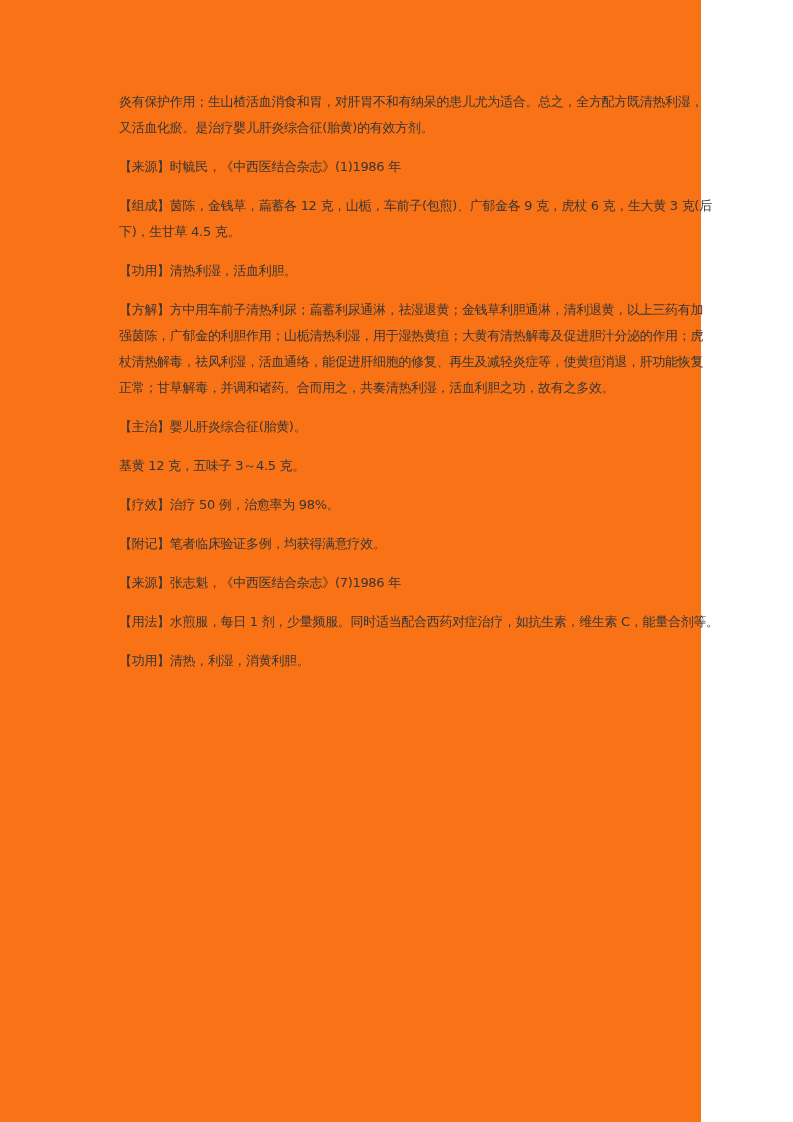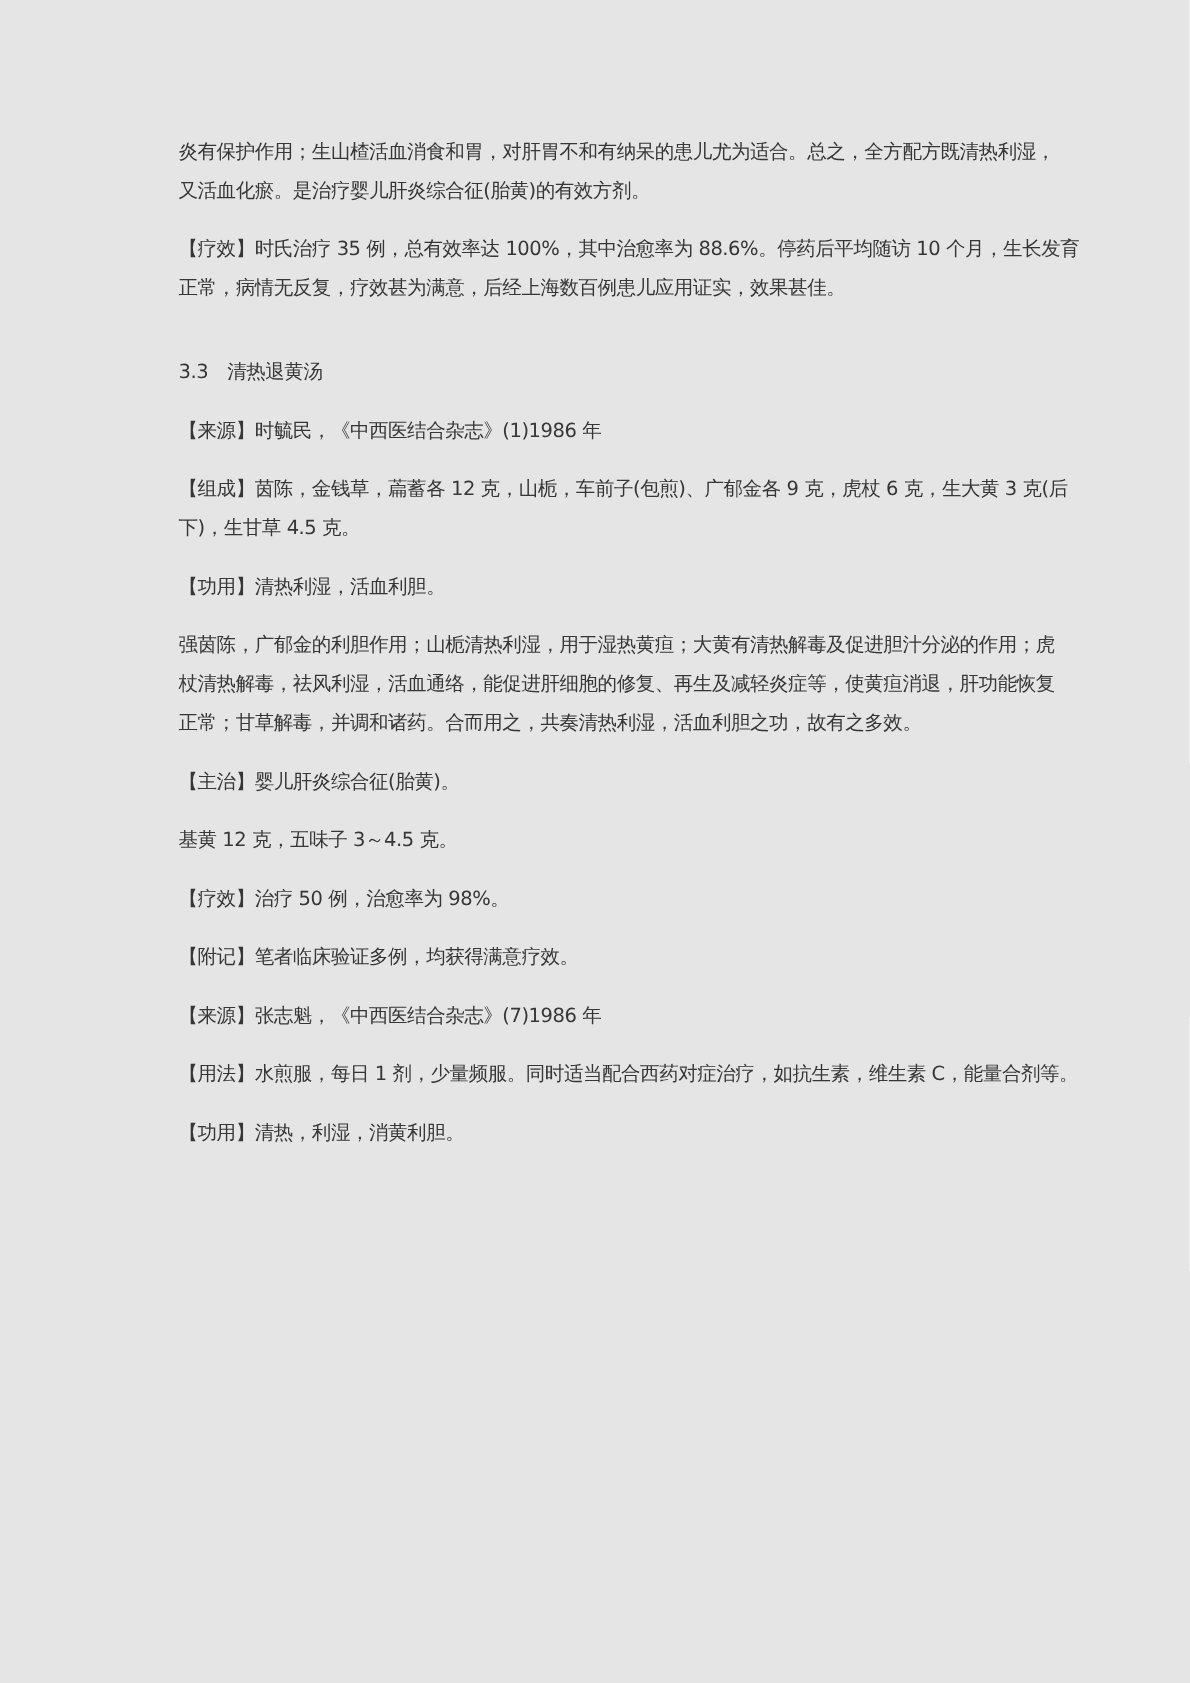--- a/index.html
+++ b/index.html
@@ -8,23 +8,23 @@
   }
   body {
     width: 793px;
     height: 1122px;
     background: #ffffff;
     overflow: hidden;
     font-family: "DejaVu Sans", sans-serif;
   }
   .page {
     position: relative;
-    width: 793px;
+    width: 701px;
     height: 1122px;
-    background: #e5e5e5;
+    background: #f97316;
   }
   .content {
     position: absolute;
     left: 119px;
     top: 89px;
     width: 562px;
     font-size: 13px;
     color: #363636;
   }
   .block {
@@ -43,37 +43,31 @@
 </head>
 <body style="background: rgb(255, 255, 255);">
 
 <div class="page">
   <div class="content" style="color: rgb(54, 54, 54);">
       <div class="block para">
         <div class="line">炎有保护作用；生山楂活血消食和胃，对肝胃不和有纳呆的患儿尤为适合。总之，全方配方既清热利湿，</div>
         <div class="line">又活血化瘀。是治疗婴儿肝炎综合征(胎黄)的有效方剂。</div>
       </div>
       <div class="block para">
-        <div class="line">【疗效】时氏治疗 35 例，总有效率达 100%，其中治愈率为 88.6%。停药后平均随访 10 个月，生长发育</div>
-        <div class="line">正常，病情无反复，疗效甚为满意，后经上海数百例患儿应用证实，效果甚佳。</div>
-      </div>
-      <div class="block heading">
-        <div class="line">3.3　清热退黄汤</div>
-      </div>
-      <div class="block para">
         <div class="line">【来源】时毓民，《中西医结合杂志》(1)1986 年</div>
       </div>
       <div class="block para">
         <div class="line">【组成】茵陈，金钱草，萹蓄各 12 克，山栀，车前子(包煎)、广郁金各 9 克，虎杖 6 克，生大黄 3 克(后</div>
         <div class="line">下)，生甘草 4.5 克。</div>
       </div>
       <div class="block para">
         <div class="line">【功用】清热利湿，活血利胆。</div>
       </div>
       <div class="block para">
+        <div class="line">【方解】方中用车前子清热利尿；萹蓄利尿通淋，祛湿退黄；金钱草利胆通淋，清利退黄，以上三药有加</div>
         <div class="line">强茵陈，广郁金的利胆作用；山栀清热利湿，用于湿热黄疸；大黄有清热解毒及促进胆汁分泌的作用；虎</div>
         <div class="line">杖清热解毒，祛风利湿，活血通络，能促进肝细胞的修复、再生及减轻炎症等，使黄疸消退，肝功能恢复</div>
         <div class="line">正常；甘草解毒，并调和诸药。合而用之，共奏清热利湿，活血利胆之功，故有之多效。</div>
       </div>
       <div class="block para">
         <div class="line">【主治】婴儿肝炎综合征(胎黄)。</div>
       </div>
       <div class="block para">
         <div class="line">基黄 12 克，五味子 3～4.5 克。</div>
       </div>

